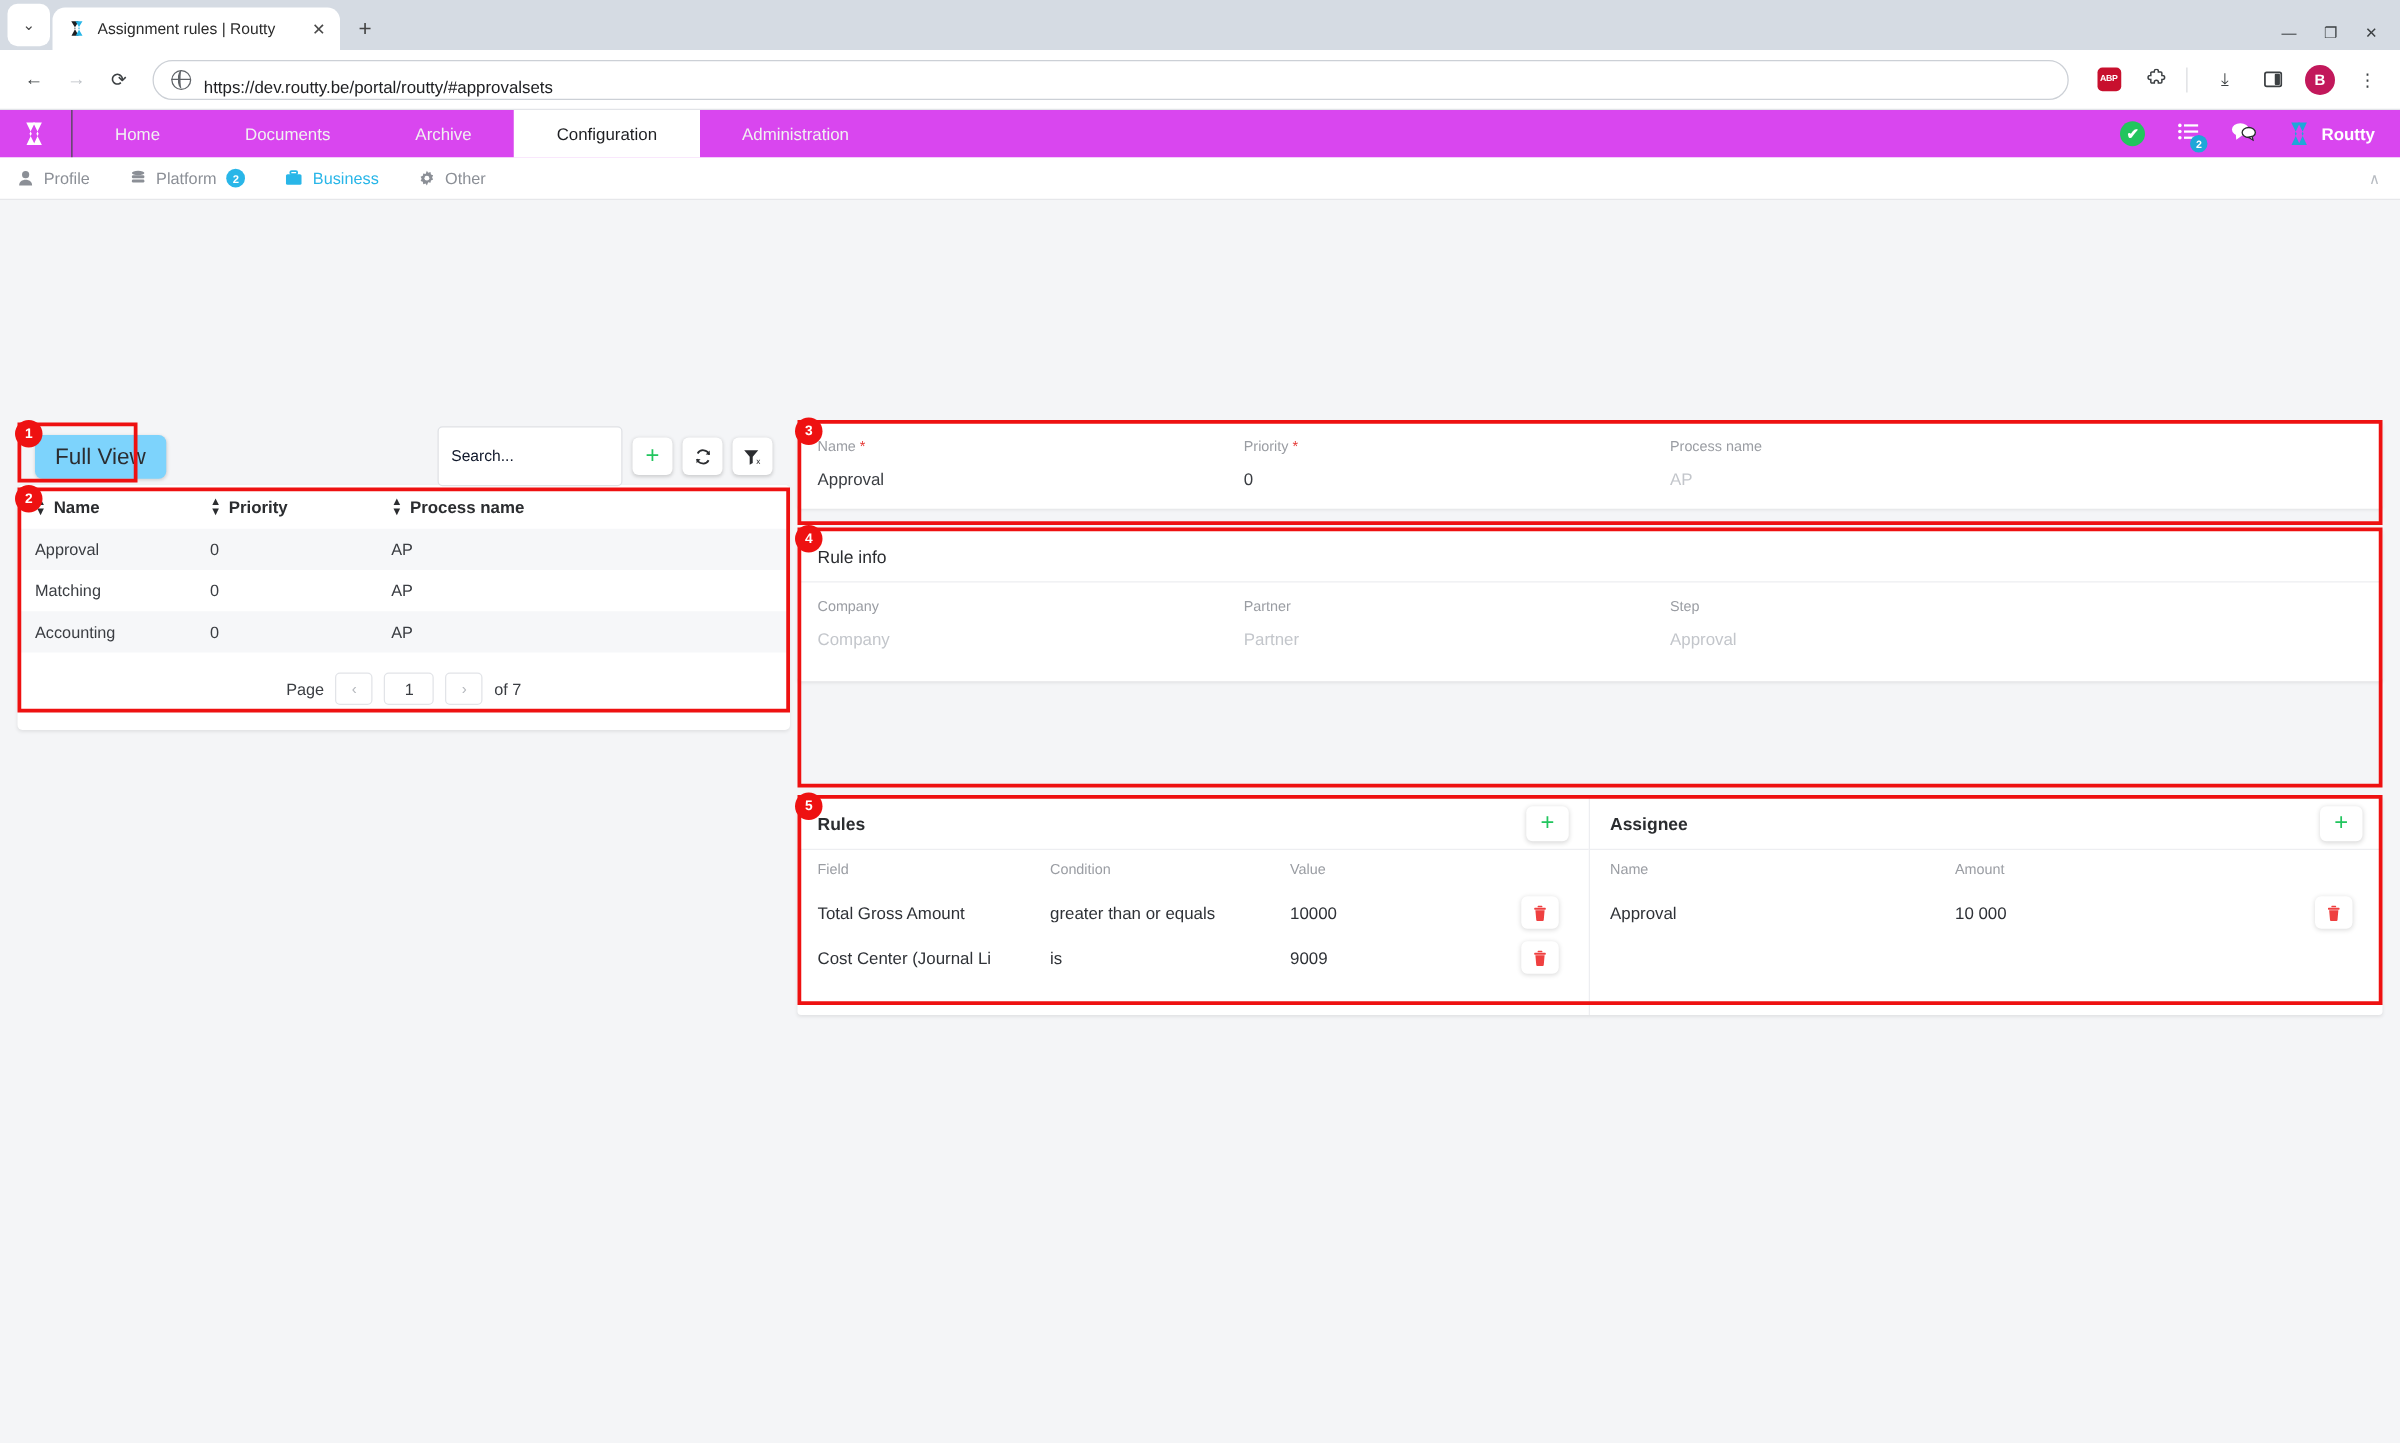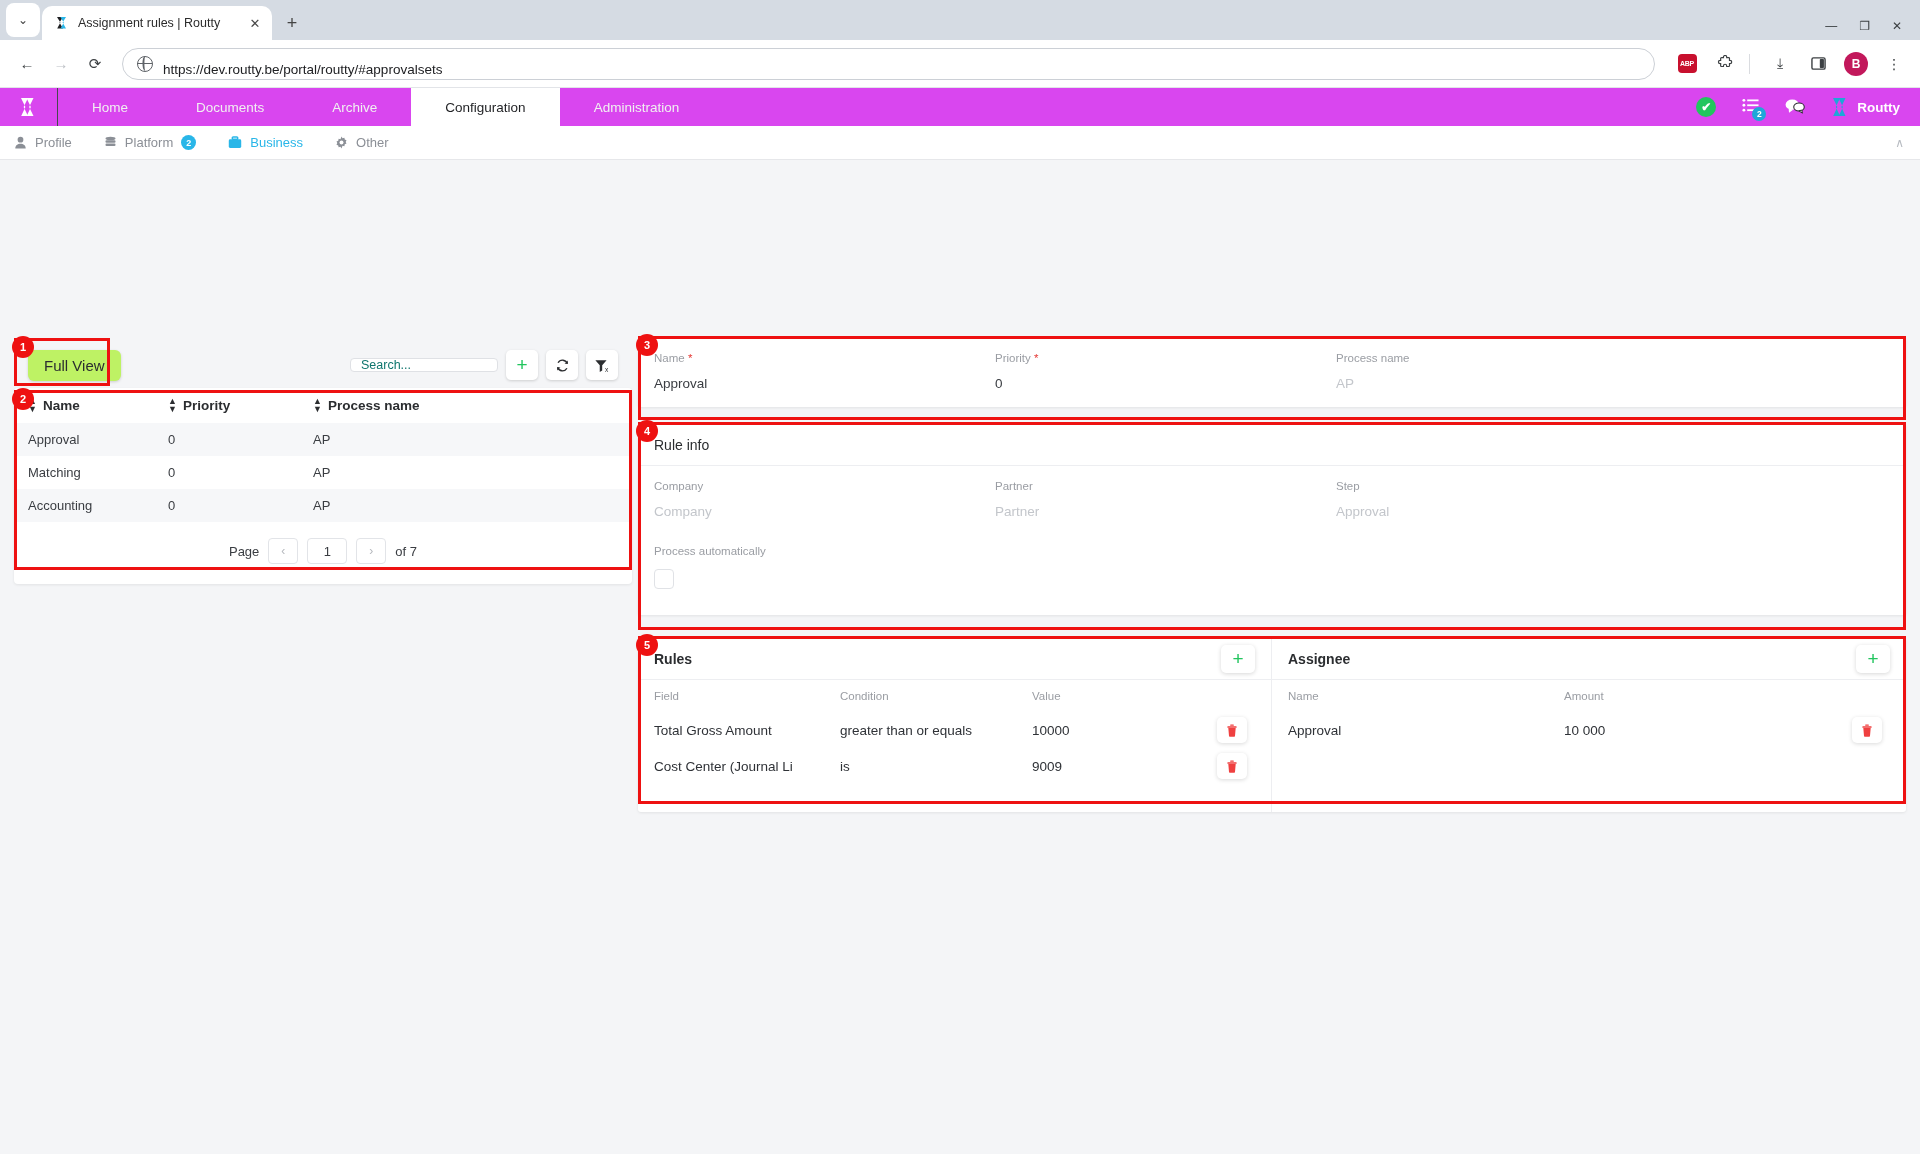--- a/index.html
+++ b/index.html
@@ -169,29 +169,29 @@
   }
 
   
   .left-panel {
     position: absolute; left: 14px; top: 182px; width: 618px;
   }
   .lp-toolbar {
     height: 46px; display: flex; align-items: center; padding: 0 14px;
   }
   .fullview-tab {
-    padding: 7px 16px; background: #bef264; border-radius: 6px;
+    padding: 7px 16px; background: #7dd3fc; border-radius: 6px;
     box-shadow: 0 1px 3px rgba(0,0,0,0.16);
-    font-size: 15px; color: #2b2d30;
+    font-size: 18px; color: #2b2d30;
   }
   .lp-tools { margin-left: auto; display: flex; align-items: center; gap: 8px; }
   .search-box {
-    width: 148px; height: 14px; border: 1px solid #dfe1e5; border-radius: 4px;
+    width: 148px; height: 48px; border: 1px solid #dfe1e5; border-radius: 4px;
     display: flex; align-items: center; padding: 0 10px;
-    font-size: 12.5px; color: #0f766e; background: #fff;
+    font-size: 12.5px; color: #0f172a; background: #fff;
   }
   .icon-btn {
     width: 32px; height: 30px; background: #fff; border-radius: 5px;
     box-shadow: 0 1px 3px rgba(0,0,0,0.16);
     display: flex; align-items: center; justify-content: center;
     font-size: 14px; color: #2b2d30;
   }
   .icon-btn.plus { color: #22c55e; font-size: 19px; font-weight: 300; }
 
   .lp-table { background: #fff; }
@@ -545,24 +545,20 @@
         </div>
         <div class="field">
           <div class="field-label">Partner</div>
           <div class="field-value placeholder">Partner</div>
         </div>
         <div class="field wide">
           <div class="field-label">Step</div>
           <div class="field-value placeholder">Approval</div>
         </div>
       </div>
-      <div style="margin-top:26px;">
-        <div class="field-label">Process automatically</div>
-        <div class="checkbox"></div>
-      </div>
     </div>
   </div>
 
   <div class="split-panel">
     <div class="split-half left-half">
       <div class="sh-head">
         <span class="sh-title">Rules</span>
         <div class="plus-btn" style="margin-left:auto;">+</div>
       </div>
       <div class="sh-table">

